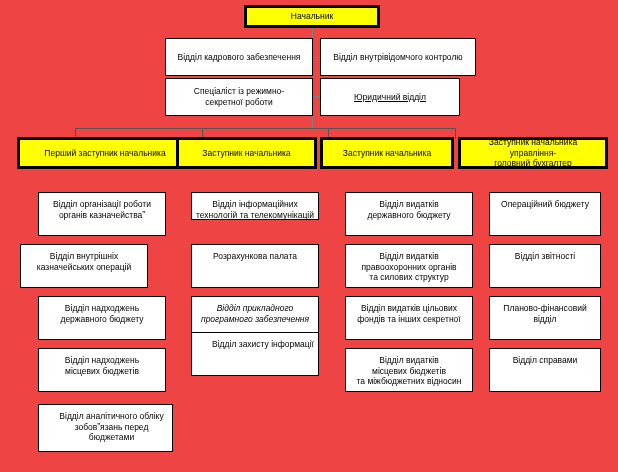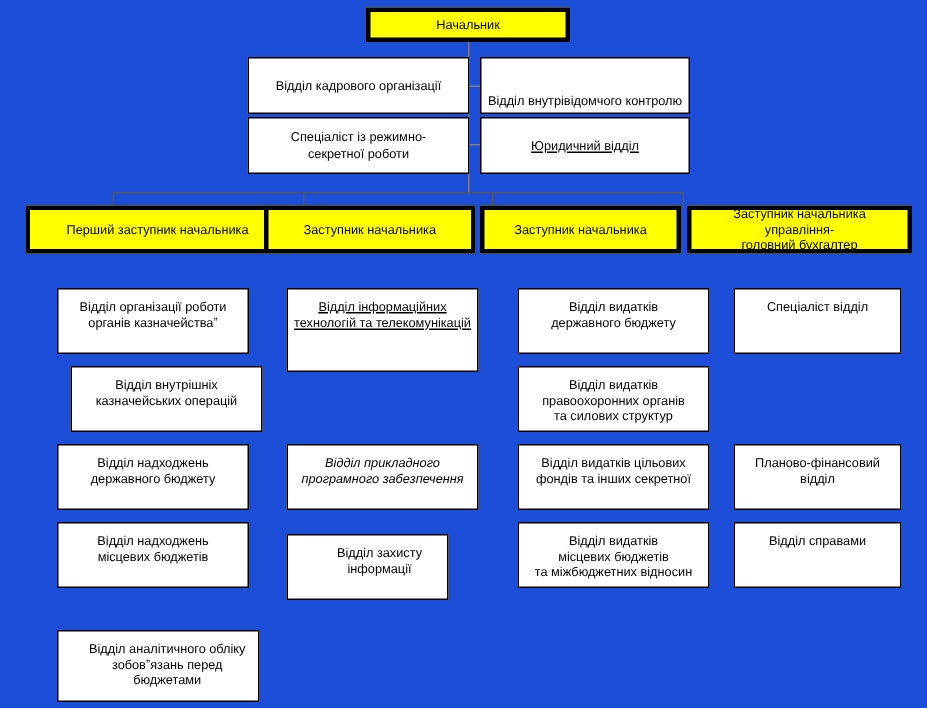--- a/index.html
+++ b/index.html
@@ -7,21 +7,21 @@
     padding: 0;
     background: #ffffff;
   }
   body {
     font-family: "Liberation Sans", sans-serif;
   }
   #chart {
     position: relative;
     width: 618px;
     height: 472px;
-    background: #1d4ed8;
+    background: #ef4444;
     overflow: hidden;
   }
   .box {
     position: absolute;
     box-sizing: border-box;
     display: flex;
     align-items: center;
     justify-content: center;
     text-align: center;
     line-height: 1.25;
@@ -72,23 +72,23 @@
   <div class="line line-v line-dark" style="left:75px; top:128px; height:11px;"></div>
   <div class="line line-v line-dark" style="left:202px; top:128px; height:11px;"></div>
   <div class="line line-v line-dark" style="left:328px; top:128px; height:11px;"></div>
   <div class="line line-v line-dark" style="left:455px; top:128px; height:11px;"></div>
 
   <div class="box box-chief" style="left:244px; top:5px; width:136px; height:23px;">
     <span class="txt">Начальник</span>
   </div>
 
   <div class="box box-plain" style="left:165px; top:38px; width:148px; height:38px;">
-    <span class="txt">Відділ кадрового організації</span>
+    <span class="txt">Відділ кадрового забезпечення</span>
   </div>
-  <div class="box box-plain" style="left:320px; top:38px; width:140px; height:38px;align-items:flex-end;">
+  <div class="box box-plain" style="left:320px; top:38px; width:156px; height:38px;">
     <span class="txt">Відділ внутрівідомчого контролю</span>
   </div>
 
   <div class="box box-plain" style="left:165px; top:78px; width:148px; height:38px;justify-content:center;">
     <span class="txt" style="white-space: pre-line;">Спеціаліст із режимно-
 секретної роботи</span>
   </div>
   <div class="box box-plain" style="left:320px; top:78px; width:140px; height:38px;text-decoration:underline;">
     <span class="txt">Юридичний відділ</span>
   </div>
@@ -104,46 +104,49 @@
   </div>
   <div class="box box-dept" style="left:38px; top:192px; width:128px; height:44px;">
     <span class="txt" style="white-space: pre-line;">Відділ організації роботи
 органів казначействаˮ</span>
   </div>
 
   <div class="box box-deputy" style="left:458px; top:137px; width:150px; height:32px;">
     <span class="txt" style="white-space: pre-line;">Заступник начальника управління-
 головний бухгалтер</span>
   </div>
-  <div class="box box-dept" style="left:47px; top:244px; width:128px; height:44px;">
+  <div class="box box-dept" style="left:20px; top:244px; width:128px; height:44px;">
     <span class="txt" style="white-space: pre-line;">Відділ внутрішніх
 казначейських операцій</span>
   </div>
   <div class="box box-dept" style="left:38px; top:296px; width:128px; height:44px;">
     <span class="txt" style="white-space: pre-line;">Відділ надходжень
 державного бюджету</span>
   </div>
   <div class="box box-dept" style="left:38px; top:348px; width:128px; height:44px;">
     <span class="txt" style="white-space: pre-line;">Відділ надходжень
 місцевих бюджетів</span>
   </div>
-  <div class="box box-dept" style="left:38px; top:420px; width:135px; height:48px;padding-left:16px;">
+  <div class="box box-dept" style="left:38px; top:404px; width:135px; height:48px;padding-left:16px;">
     <span class="txt" style="white-space: pre-line;">Відділ аналітичного обліку
 зобовˮязань перед бюджетами</span>
   </div>
 
-  <div class="box box-dept" style="left:191px; top:192px; width:128px; height:56px;text-decoration:underline;">
+  <div class="box box-dept" style="left:191px; top:192px; width:128px; height:28px;">
     <span class="txt" style="white-space: pre-line;">Відділ інформаційних
 технологій та телекомунікацій</span>
+  </div>
+  <div class="box box-dept" style="left:191px; top:244px; width:128px; height:44px;">
+    <span class="txt">Розрахункова палата</span>
   </div>
   <div class="box box-dept" style="left:191px; top:296px; width:128px; height:44px;">
     <span class="txt" style="white-space: pre-line; font-style: italic;">Відділ прикладного
 програмного забезпечення</span>
   </div>
-  <div class="box box-dept" style="left:191px; top:356px; width:108px; height:44px;padding-left:20px;">
+  <div class="box box-dept" style="left:191px; top:332px; width:128px; height:44px;padding-left:20px;">
     <span class="txt">Відділ захисту інформації</span>
   </div>
 
   <div class="box box-dept" style="left:345px; top:192px; width:128px; height:44px;">
     <span class="txt" style="white-space: pre-line;">Відділ видатків
 державного бюджету</span>
   </div>
   <div class="box box-dept" style="left:345px; top:244px; width:128px; height:44px;">
     <span class="txt" style="white-space: pre-line;">Відділ видатків
 правоохоронних органів
@@ -153,21 +156,24 @@
     <span class="txt" style="white-space: pre-line;">Відділ видатків цільових
 фондів та інших секретної</span>
   </div>
   <div class="box box-dept" style="left:345px; top:348px; width:128px; height:44px;">
     <span class="txt" style="white-space: pre-line;">Відділ видатків
 місцевих бюджетів
 та міжбюджетних відносин</span>
   </div>
 
   <div class="box box-dept" style="left:489px; top:192px; width:112px; height:44px;">
-    <span class="txt">Спеціаліст відділ</span>
+    <span class="txt">Операційний бюджету</span>
+  </div>
+  <div class="box box-dept" style="left:489px; top:244px; width:112px; height:44px;">
+    <span class="txt">Відділ звітності</span>
   </div>
   <div class="box box-dept" style="left:489px; top:296px; width:112px; height:44px;">
     <span class="txt">Планово-фінансовий відділ</span>
   </div>
   <div class="box box-dept" style="left:489px; top:348px; width:112px; height:44px;">
     <span class="txt">Відділ справами</span>
   </div>
 
 </div>
 

